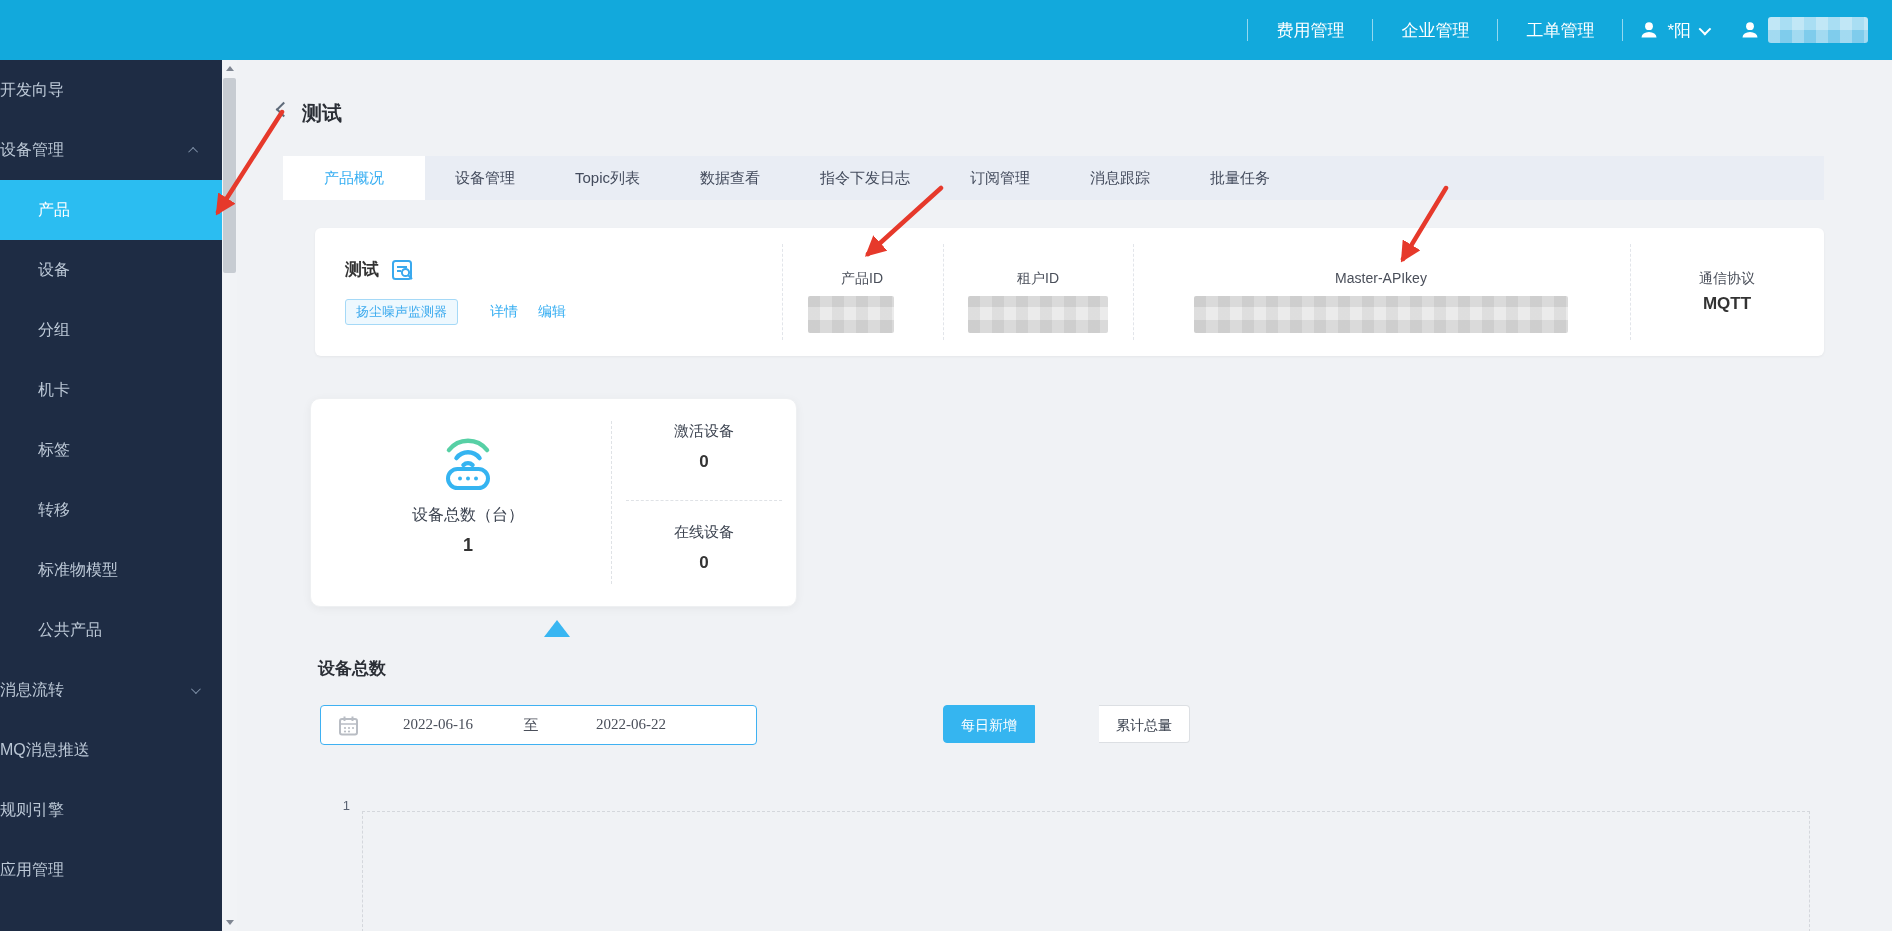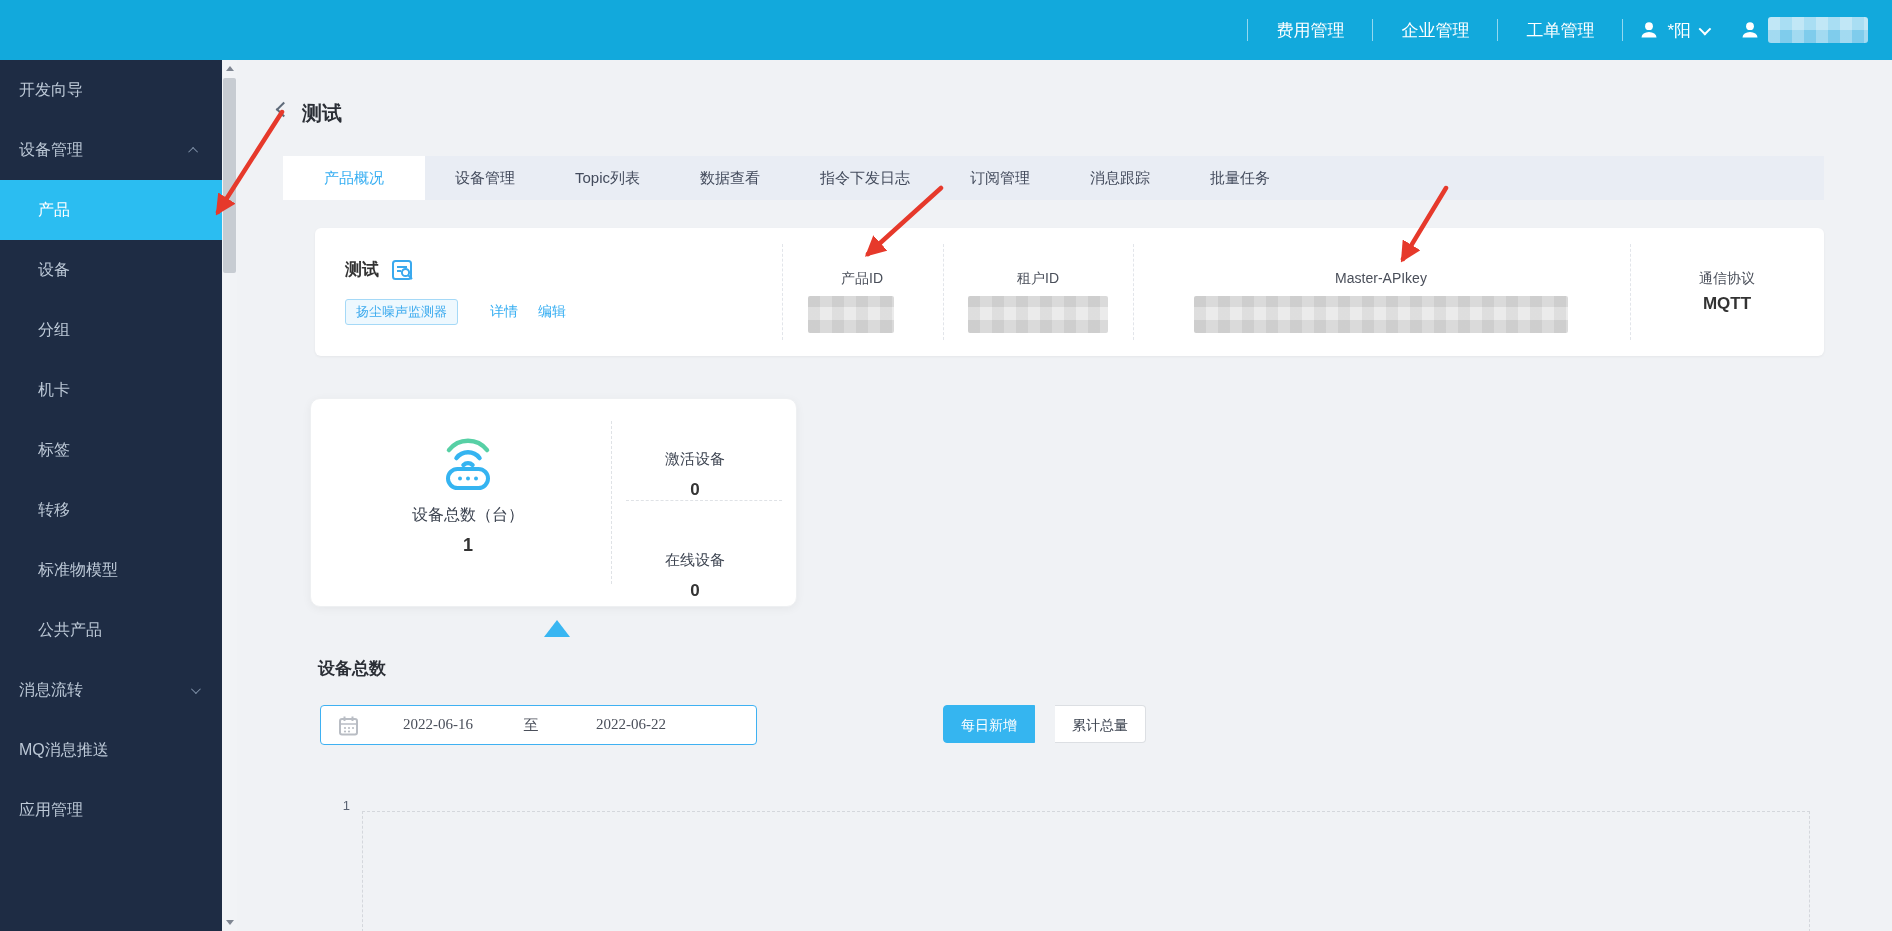--- a/index.html
+++ b/index.html
@@ -22,21 +22,21 @@
   .chev.up   { transform:rotate(-135deg) translateY(-2px); }
   .chev.left { transform:rotate(135deg); }
   .caret-white { color:#fff; width:9px; height:9px; }
   .mosaic-blue { width:100px; height:26px; border-radius:3px;
     background-image:
       repeating-linear-gradient(90deg, rgba(255,255,255,.28) 0 12px, rgba(255,255,255,0) 12px 24px),
       repeating-linear-gradient(0deg, #7fccec 0 13px, #a9def3 13px 26px); }
   
   .sidebar { position:absolute; left:0; top:60px; width:222px; height:871px; background:#1e2c44; overflow:hidden; z-index:4; }
   .side-item { position:relative; height:60px; display:flex; align-items:center; color:#bcc8d6; font-size:16px; cursor:pointer; }
-  .side-item.lvl1 { padding-left:19px; }
+  .side-item.lvl1 { }
   .side-item.lvl2 { padding-left:38px; }
   .side-item.active { background:#2bbdf1; color:#fff; }
   .side-item .chev { position:absolute; right:24px; width:7px; height:7px; color:#7e8fa6; border-width:1.5px; }
   
   .sscroll { position:absolute; left:222px; top:60px; width:15px; height:871px; background:#f1f3f6; z-index:4; }
   .sscroll .btn { position:absolute; left:0; width:15px; height:17px; display:flex; align-items:center; justify-content:center; }
   .sscroll .tri-up    { width:0; height:0; border-left:4px solid transparent; border-right:4px solid transparent; border-bottom:5px solid #7f8692; }
   .sscroll .tri-down  { width:0; height:0; border-left:4px solid transparent; border-right:4px solid transparent; border-top:5px solid #7f8692; }
   .sscroll .thumb { position:absolute; left:1px; top:18px; width:13px; height:195px; background:#c7ccd2; border-radius:2px; }
   
@@ -61,34 +61,34 @@
       repeating-linear-gradient(90deg, rgba(0,0,0,.055) 0 12px, rgba(0,0,0,0) 12px 24px),
       repeating-linear-gradient(0deg, #dadada 0 13px, #ebebeb 13px 26px); }
   .protocol-val { position:absolute; top:66px; font-size:17px; font-weight:bold; color:#333; text-align:center; }
   
   .stats-card { position:absolute; left:310px; top:398px; width:487px; height:209px; background:#fff; border:1px solid #eef0f2; border-radius:10px; box-shadow:0 2px 10px rgba(0,0,0,.05); }
   .stat-icon { position:absolute; left:131px; top:32px; }
   .stat-total-label { position:absolute; left:37px; top:106px; width:240px; text-align:center; font-size:16px; color:#3c4350; }
   .stat-total-val { position:absolute; left:37px; top:136px; width:240px; text-align:center; font-size:18px; font-weight:bold; color:#333; }
   .stats-vdiv { position:absolute; left:300px; top:22px; height:163px; border-left:1px dashed #dfe2e6; }
   .stats-hdiv { position:absolute; left:315px; top:101px; width:156px; border-top:1px dashed #dfe2e6; }
-  .ministat { position:absolute; left:306px; width:156px; text-align:center;margin-top:28px; }
+  .ministat { position:absolute; left:315px; width:156px; text-align:center; }
   .ministat .mlabel { font-size:15px; color:#3c4350; }
   .ministat .mval { font-size:17px; font-weight:bold; color:#333; margin-top:11px; }
   .pointer-tri { position:absolute; left:544px; top:620px; width:0; height:0;
     border-left:13px solid transparent; border-right:13px solid transparent; border-bottom:17px solid #38b6f2; }
   
   .section-title { position:absolute; left:318px; top:657px; font-size:17px; font-weight:bold; color:#2b2f36; }
   .daterange { position:absolute; left:320px; top:705px; width:437px; height:40px; background:#fff; border:1px solid #3fb1f2; border-radius:4px; cursor:pointer; }
   .daterange .cal { position:absolute; left:17px; top:9px; }
   .daterange span { position:absolute; top:10px; font-size:15px; color:#4a4f5a; text-align:center;font-family:Liberation Serif, serif; }
   .dr-start { left:42px; width:150px; }
   .dr-sep { left:185px; width:50px; }
   .dr-end { left:235px; width:150px; }
-  .toggle { position:absolute; left:943px; top:705px; display:flex; }
+  .toggle { position:absolute; left:943px; top:705px; display:flex;gap:44px; }
   .tg-btn { height:38px; line-height:38px; padding:0 17px; font-size:14px; cursor:pointer; white-space:nowrap; }
   .tg-btn.active { background:#35b5f0; color:#fff; border:1px solid #35b5f0; border-radius:4px 0 0 4px; }
   .tg-btn.plain { background:#fff; color:#3c4350; border:1px solid #dcdfe3; border-left:none; border-radius:0 4px 4px 0;margin-left:20px; }
   .ytick { position:absolute; left:328px; top:798px; width:22px; text-align:right; font-size:13px; color:#5a6372; }
   .chart-box { position:absolute; left:362px; top:811px; width:1448px; height:121px;
     border:1px dashed #d4d7dc; border-bottom:none; }
   
   .arrows { position:absolute; left:0; top:0; width:1892px; height:931px; z-index:60; pointer-events:none; }
 </style>
 </head>
@@ -156,20 +156,23 @@
       <span>公共产品</span>
     </div>
     <div class="side-item lvl1">
       <span>消息流转</span>
       <i class="chev down"></i>
     </div>
     <div class="side-item lvl1">
       <span>MQ消息推送</span>
     </div>
     <div class="side-item lvl1">
+      <span>规则引擎</span>
+    </div>
+    <div class="side-item lvl1">
       <span>应用管理</span>
     </div>
   </div>
 <div class="sscroll">
   <div class="btn" style="top:0;">
       <span class="tri-up"></span>
     </div>
   <div class="thumb"></div>
   <div class="btn" style="bottom:0;">
       <span class="tri-down"></span>

